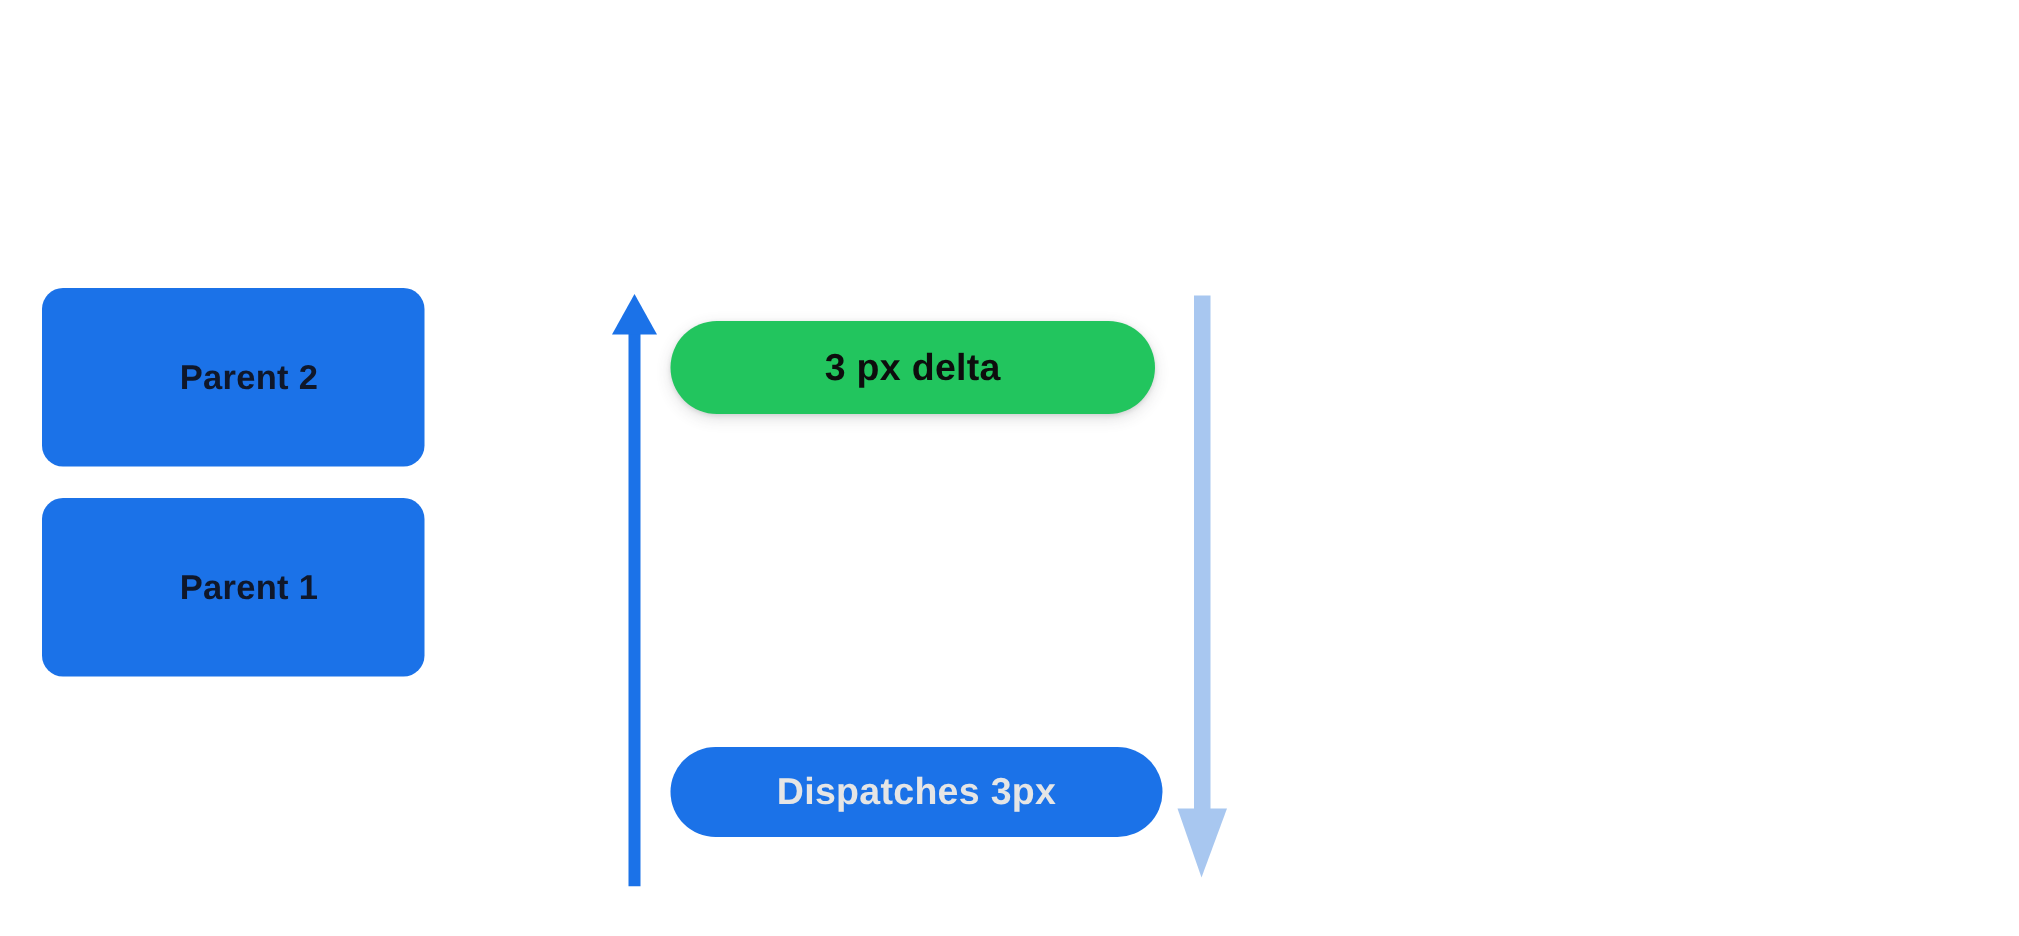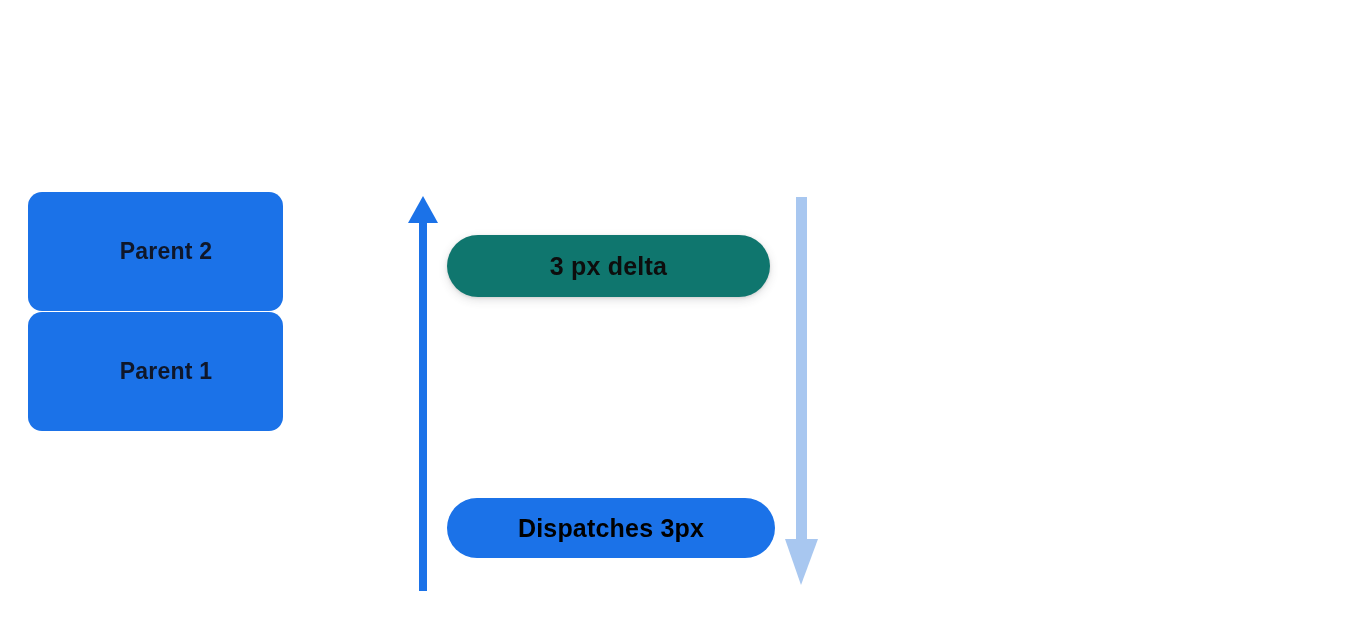--- a/index.html
+++ b/index.html
@@ -67,21 +67,21 @@
   .stack-box.outlined {
     background: #ffffff;
     border: 5px solid #1b72e8;
     border-radius: 18px;
   }
   .stack-box.outlined .label {
     color: #000000;
   }
 
   #box-parent-2 { top: 192px; height: 119px; }
-  #box-parent-1 { top: 312px; height: 119px; }
+  #box-parent-1 { top: 332px; height: 119px; }
   #box-child    { top: 466px; height: 131px; }
 
   
   .arrow {
     position: absolute;
   }
 
   
   .pill {
     position: absolute;
@@ -91,41 +91,41 @@
     box-sizing: border-box;
   }
   .pill .label {
     font-size: 25px;
     font-weight: bold;
     letter-spacing: 0.2px;
   }
 
   #pill-delta {
     left: 447px;
-    top: 235px;
+    top: 214px;
     width: 323px;
     height: 62px;
-    background: #0f766e;
+    background: #22c55e;
     border-radius: 31px;
     box-shadow: 0 3px 10px rgba(60,64,67,0.16), 0 1px 3px rgba(60,64,67,0.14);
   }
   #pill-delta .label {
     color: #0d0d0d;
   }
 
   #pill-dispatch {
     left: 447px;
     top: 498px;
     width: 328px;
     height: 60px;
     background: #1b72e8;
     border-radius: 30px;
   }
   #pill-dispatch .label {
-    color: #000000;
+    color: #e5e5e5;
   }
 </style>
 </head>
 <body>
 
 <div id="canvas">
 
 
   <div class="stack-box filled" id="box-parent-2">
     <span class="label">Parent 2</span>

